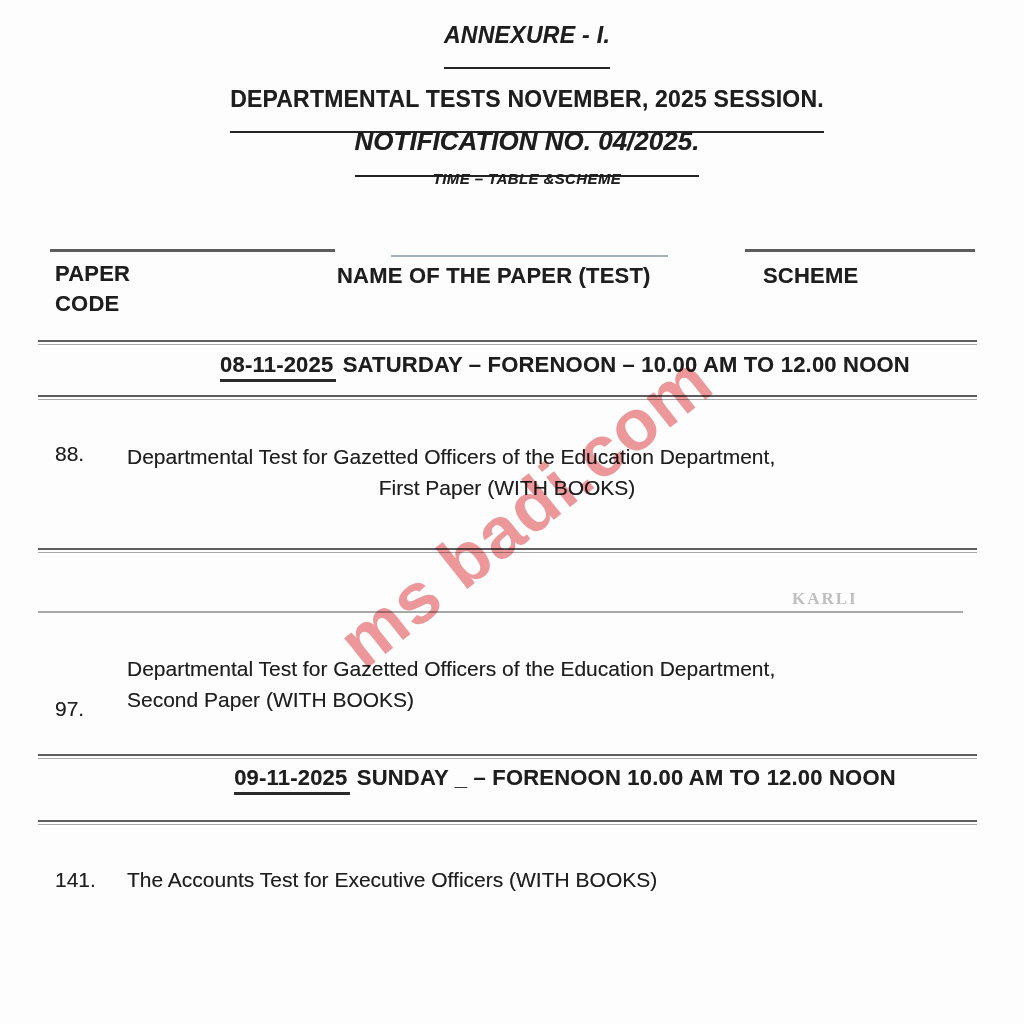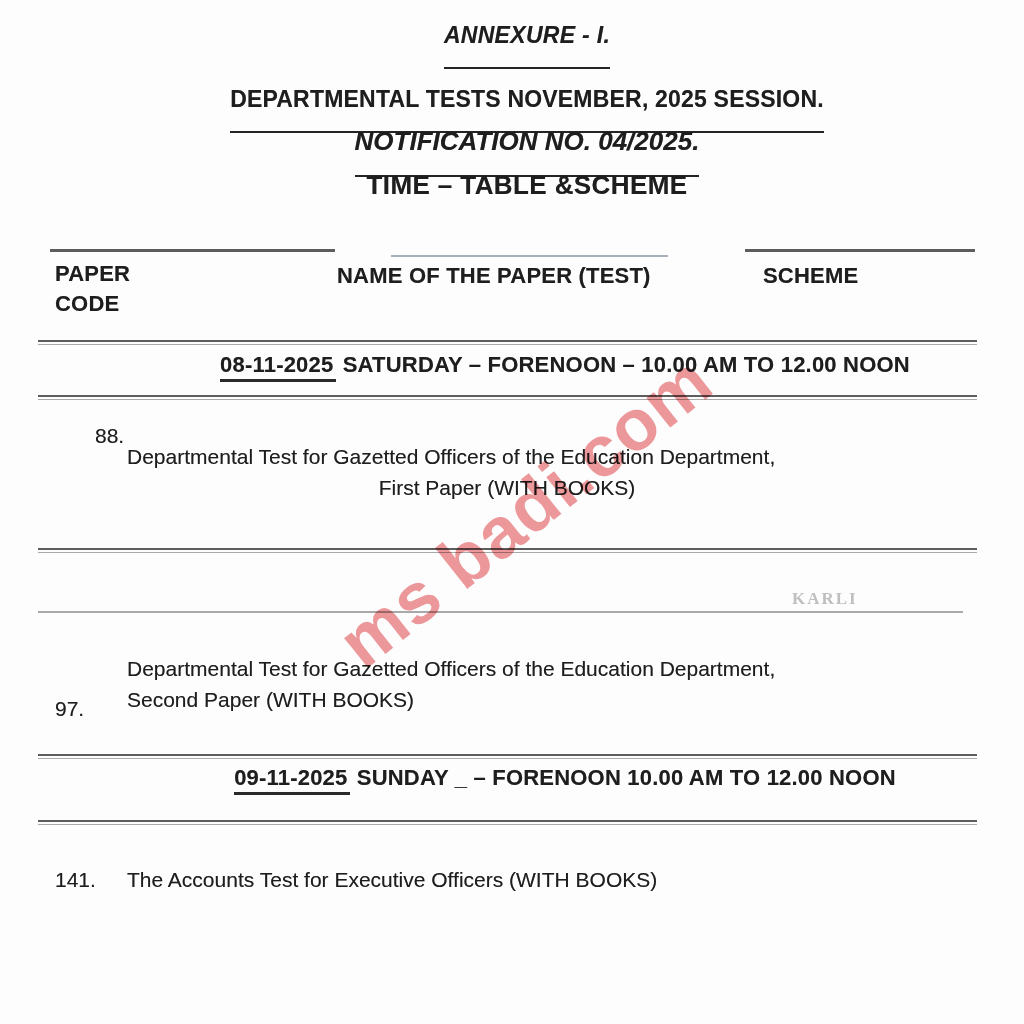--- a/index.html
+++ b/index.html
@@ -20,21 +20,21 @@
   
   .title-band{left:30px;width:994px;text-align:center;}
   .title-band .u{
     display:inline-block;
     border-bottom:2.5px solid #242424;
     padding-bottom:18px;
   }
   .t-annexure{top:22px;font-size:23px;letter-spacing:0.3px;}
   .t-session{top:86px;font-size:23px;letter-spacing:0.2px;}
   .t-notification{top:126px;font-size:26px;}
-  .t-scheme{top:170px;font-size:26px;letter-spacing:0.4px;}
+  .t-scheme{top:170px;font-size:15px;letter-spacing:0.4px;font-style:italic;}
   
   .ink{text-shadow:0 0 0.6px rgba(25,25,25,0.45);}
   
   .rule{
     left:38px;width:939px;height:2px;
     border-top:2px solid var(--rule-dark,#5d5d5d);
     border-bottom:1px solid var(--rule-light,#a9a9a9);
   }
   .rule-short-dark{
     height:0;border-top:3px solid var(--rule-dark,#5d5d5d);
@@ -113,21 +113,21 @@
 CODE</div>
   <div class="abs colhead ink" style="left:763px;top:263px;">SCHEME</div>
 
   <div class="abs rule" style="top:340px;"></div>
   <div class="abs banner ink" style="top:352px;">
     <span class="date">08-11-2025</span><span> SATURDAY – FORENOON – 10.00 AM TO 12.00 NOON</span>
   </div>
   <div class="abs rule" style="top:395px;"></div>
 
   <div>
-    <div class="abs rowtext ink code-cell" style="top:420px;margin-left:40px;">88.</div>
+    <div class="abs rowtext ink code-cell" style="top:438px;">88.</div>
     <div class="abs rowtext ink name-cell" style="top:441px;">Departmental Test for Gazetted Officers of the Education Department,</div>
     <div class="abs rowtext ink name-cell" style="top:472px;text-align:center;">First Paper (WITH BOOKS)</div>
   </div>
 
   <div class="abs rule" style="top:548px;"></div>
   <div class="abs stamp" style="left:792px;top:589px;">KARLI</div>
   <div class="abs rule-thin" style="top:611px;"></div>
 
   <div>
     <div class="abs rowtext ink code-cell" style="top:653px;margin-top:40px;">97.</div>

